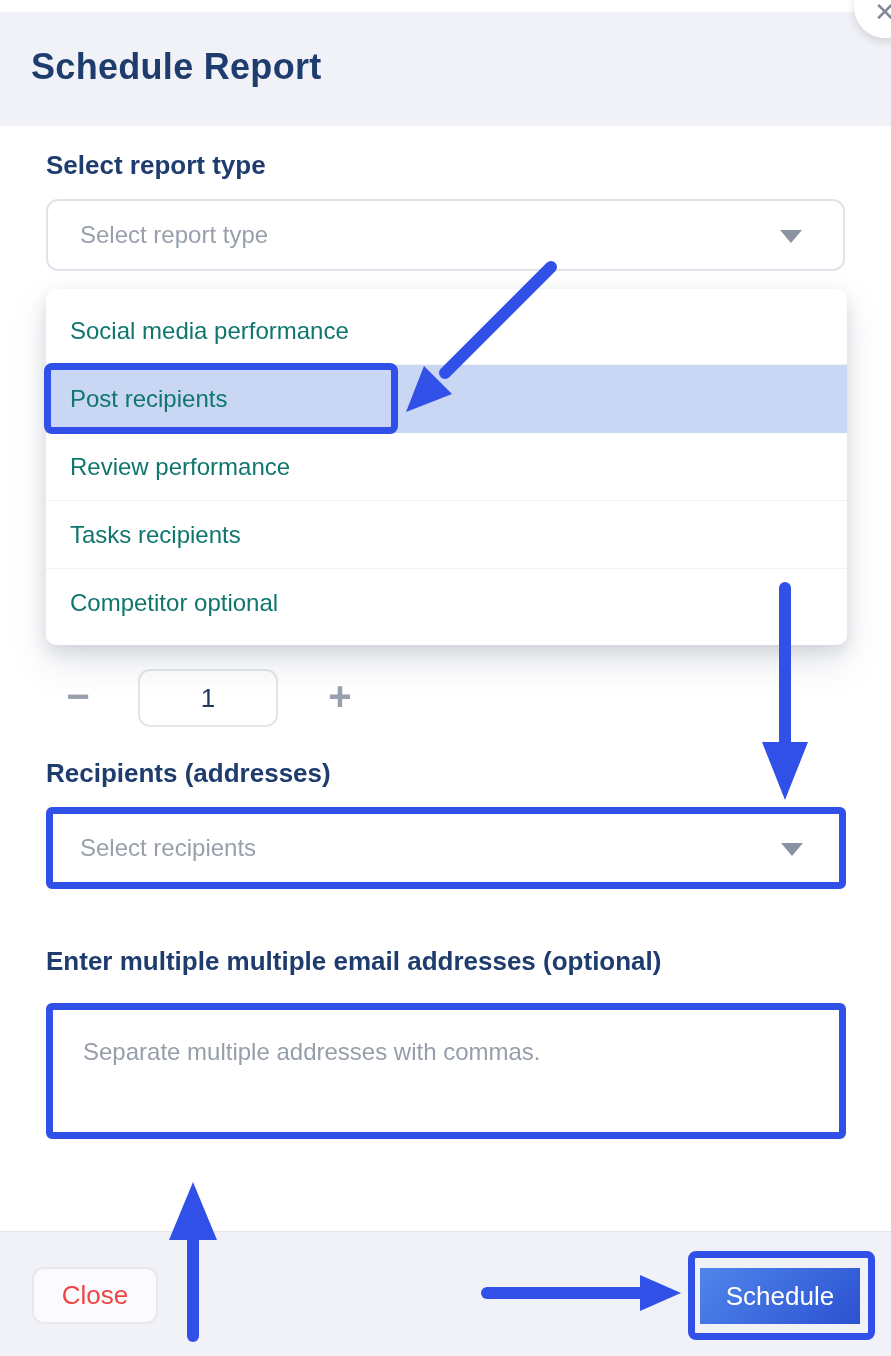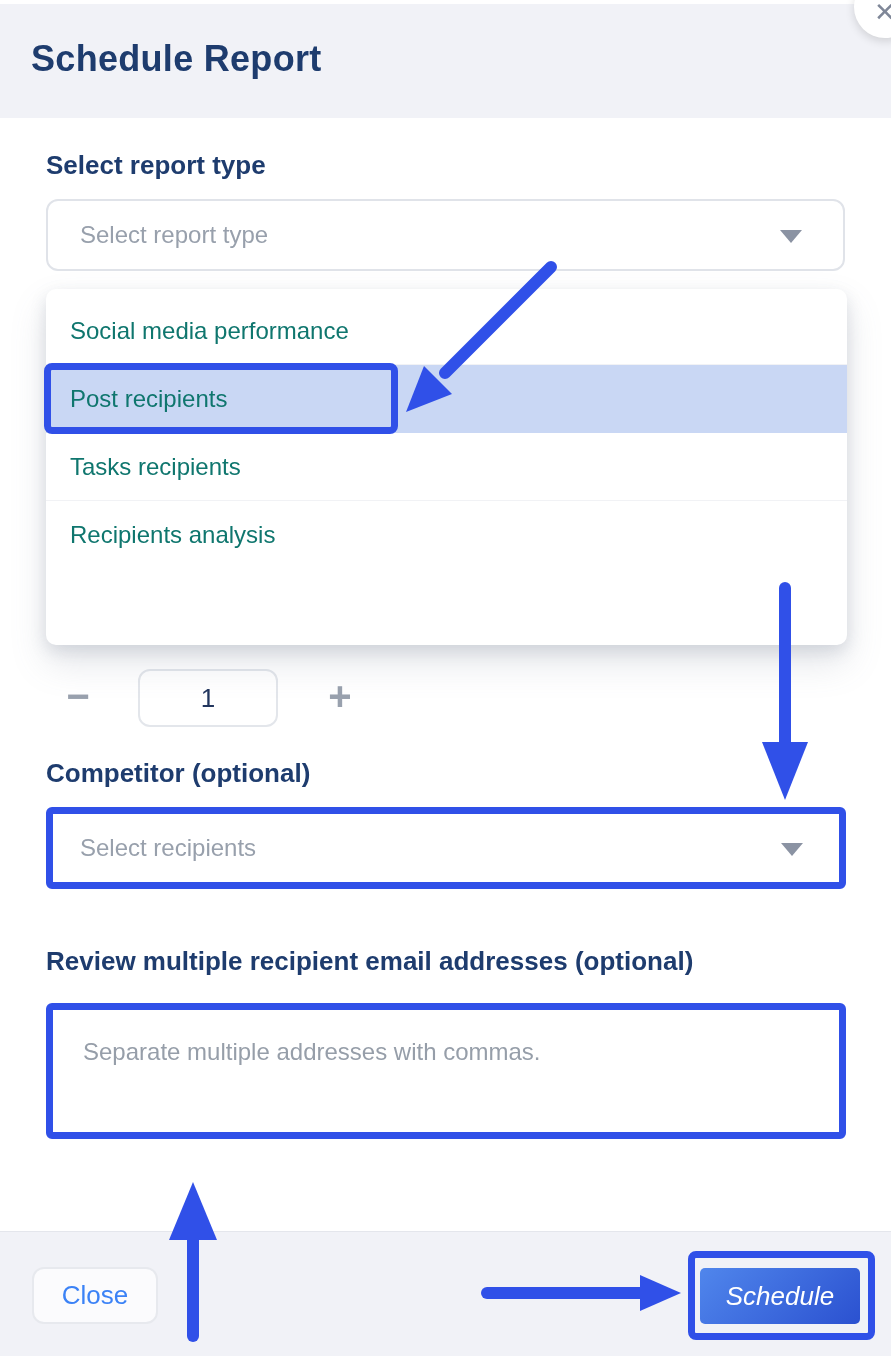--- a/index.html
+++ b/index.html
@@ -1,21 +1,21 @@
 <!DOCTYPE html>
 <html><head>
 <meta charset="utf-8">
 <style>
   * { margin:0; padding:0; box-sizing:border-box; }
   body { background:#ffffff; font-family:"Liberation Sans","DejaVu Sans",sans-serif; }
 
   .canvas { position:relative; width:891px; height:1356px; background:#ffffff; overflow:hidden; }
 
   
-  .modal-header { position:absolute; left:0; top:4px; width:891px; height:114px; background:#f1f2f7; z-index:10; }
+  .modal-header { position:absolute; left:0; top:12px; width:891px; height:114px; background:#f1f2f7; z-index:10; }
   .modal-title { position:absolute; left:31px; top:34px; font-size:36px; font-weight:700; color:#1e3c6e; letter-spacing:0.3px; }
   .close-circle { position:absolute; left:854px; top:-24px; width:62px; height:62px; border-radius:50%;
                   background:#ffffff; box-shadow:0 3px 10px rgba(0,0,0,0.14); z-index:12;
                   display:flex; align-items:center; justify-content:center; cursor:pointer; }
   .close-x { font-size:26px; font-weight:700; color:#7f8798; margin-top:10px; }
 
   
   .field-label { position:absolute; left:46px; font-size:26px; font-weight:600; color:#1e3c6e; white-space:nowrap; z-index:2; }
   #label-report-type { top:150px; }
   #label-run-count   { top:615px; z-index:1; }   
@@ -66,27 +66,27 @@
                         border:7px solid #3050e8; border-radius:6px; background:#fff; z-index:3; }
   .annotated-textarea textarea { width:100%; height:100%; border:none; outline:none; resize:none;
                                  padding:28px 30px; font-size:24px; color:#3a3f48; font-family:inherit; background:transparent; }
   .annotated-textarea textarea::placeholder { color:#969ea9; }
 
   
   .modal-footer { position:absolute; left:0; top:1231px; width:891px; height:125px;
                   background:#f1f2f7; border-top:1px solid #e4e6ec; z-index:8; }
   .close-button { position:absolute; left:32px; top:35px; width:126px; height:57px;
                   background:#fbfbfd; border:2px solid #e7e9ee; border-radius:12px;
-                  font-size:26px; color:#3b82f6; font-family:inherit; cursor:pointer; }
+                  font-size:26px; color:#ef4444; font-family:inherit; cursor:pointer; }
   #ann-schedule { position:absolute; left:688px; top:19px; width:187px; height:89px;
                   border:7px solid #3050e8; border-radius:8px; pointer-events:none; }
   .schedule-button { position:absolute; left:700px; top:36px; width:160px; height:56px;
                      background:linear-gradient(135deg,#5086ec 0%,#2b51d0 100%);
-                     border:none; border-radius:5px; font-size:26px; color:#ffffff;
-                     font-family:inherit; cursor:pointer;font-style:italic; }
+                     border:none; border-radius:0; font-size:26px; color:#ffffff;
+                     font-family:inherit; cursor:pointer; }
 </style>
 </head>
 <body>
 
 <div class="canvas">
 
   <div class="field-label" id="label-run-count">How many times would you like to run this report</div>
 
   <div class="modal-header">
     <div class="modal-title">Schedule Report</div>
@@ -97,42 +97,43 @@
 
   <div class="field-label" id="label-report-type">Select report type</div>
   <div class="select-box">
     <span class="select-placeholder">Select report type</span>
     <span class="chevron"></span>
   </div>
 
   <div class="dropdown-menu">
     <div class="menu-option">Social media performance</div>
     <div class="menu-option highlighted">Post recipients</div>
+    <div class="menu-option">Review performance</div>
     <div class="menu-option">Tasks recipients</div>
-    <div class="menu-option">Recipients analysis</div>
+    <div class="menu-option">Competitor optional</div>
   </div>
   <div class="annotation-box" id="ann-post"></div>
 
   <div class="step-btn" id="btn-minus">
     <span>−</span>
   </div>
   <div class="count-box">
     <input value="1" style="">
   </div>
   <div class="step-btn" id="btn-plus">
     <span>+</span>
   </div>
 
-  <div class="field-label" id="label-recipients">Competitor (optional)</div>
+  <div class="field-label" id="label-recipients">Recipients (addresses)</div>
   <div class="annotated-select">
     <span class="select-placeholder">Select recipients</span>
     <span class="chevron"></span>
   </div>
 
-  <div class="field-label" id="label-emails">Review multiple recipient email addresses (optional)</div>
+  <div class="field-label" id="label-emails">Enter multiple multiple email addresses (optional)</div>
   <div class="annotated-textarea">
     <textarea placeholder="Separate multiple addresses with commas." style=""></textarea>
   </div>
 
   <div class="modal-footer">
     <button class="close-button">Close</button>
     <div class="annotation-box" id="ann-schedule"></div>
     <button class="schedule-button">Schedule</button>
   </div>
 

